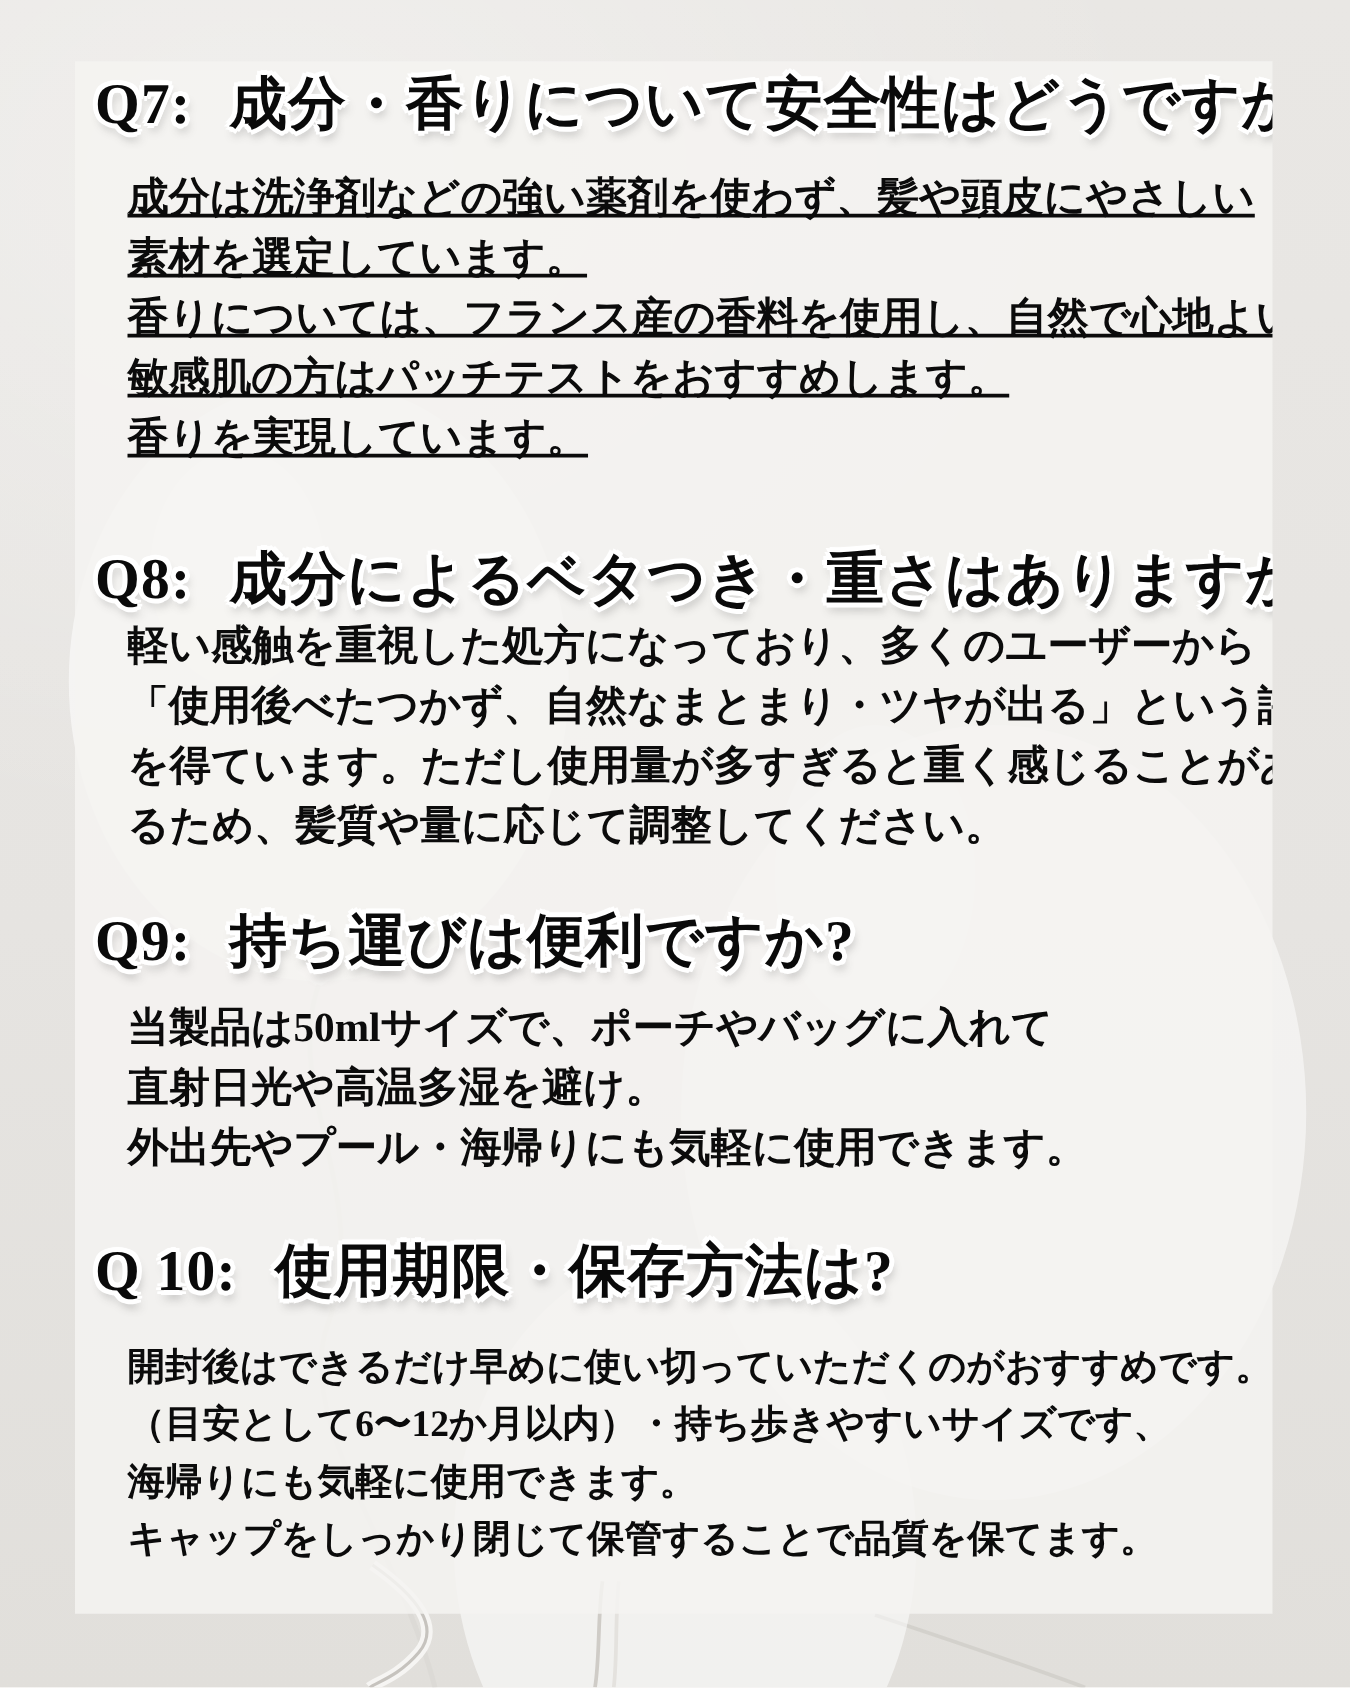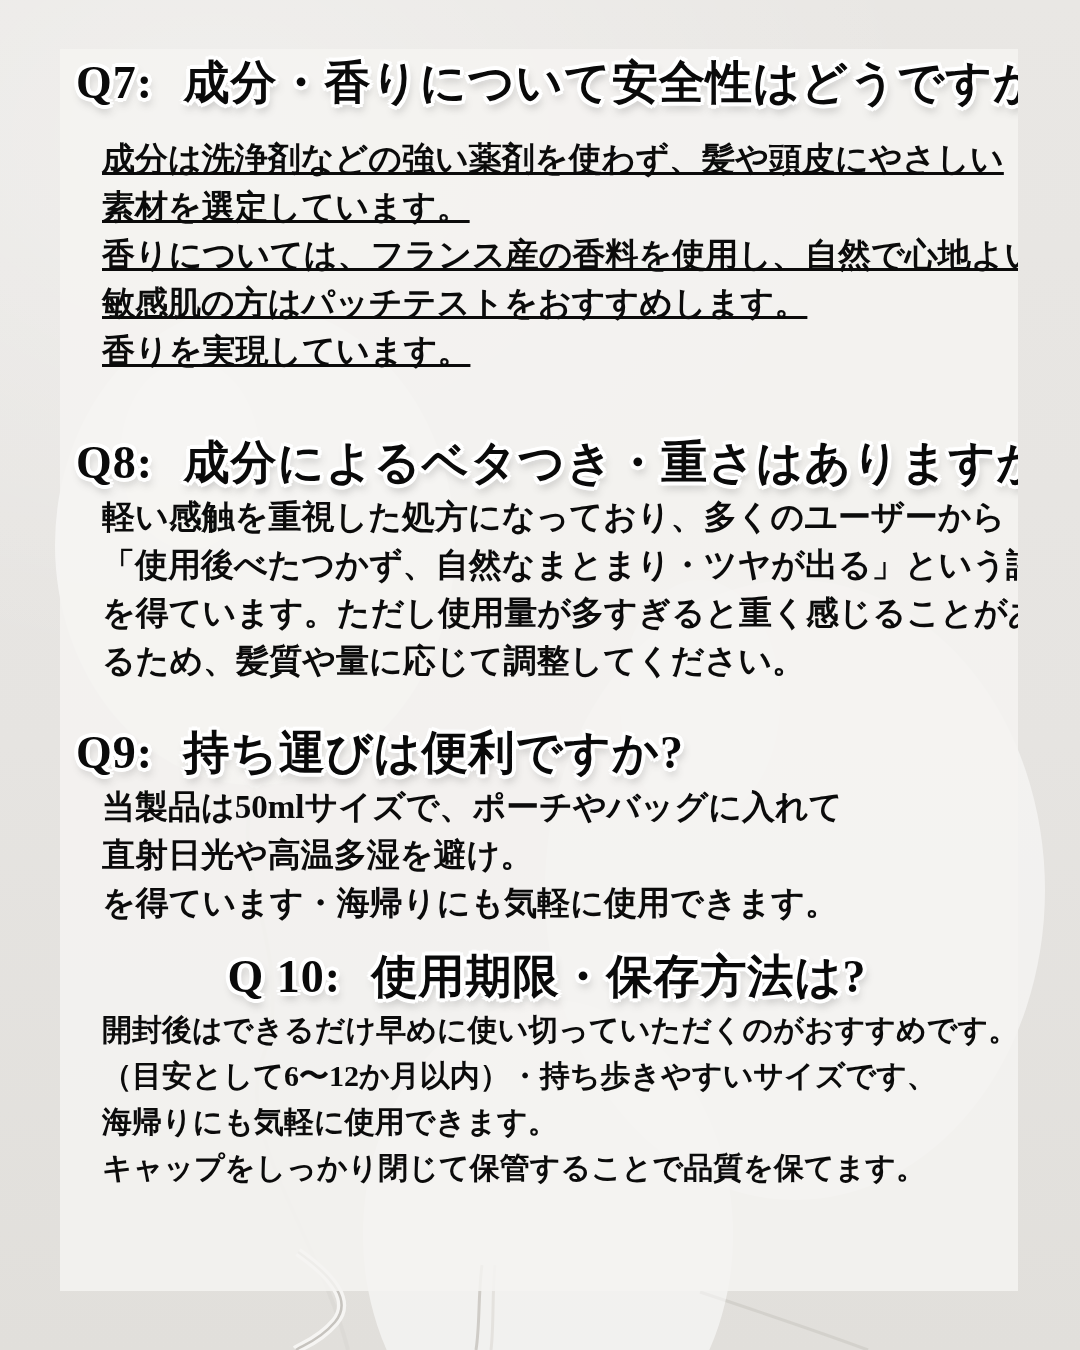--- a/index.html
+++ b/index.html
@@ -63,23 +63,23 @@
     white-space: nowrap;
   }
   .answer--small {
     font-size: 30px;
     line-height: 46px;
   }
   .mt-p1 { margin-top: 22px; text-decoration: underline; }
   .mt-h2 { margin-top: 58px; }
   .mt-p2 { }
   .mt-h3 { margin-top: 38px; }
-  .mt-p3 { }
-  .mt-h4 { margin-top: 20px; text-align: center; }
-  .mt-p4 { margin-top: 0; }
+  .mt-p3 { margin-top: 16px; }
+  .mt-h4 { margin-top: 44px; }
+  .mt-p4 { margin-top: 24px; }
   .mt-h1 { margin-top: 4px; }
 </style>
 </head>
 <body>
 
 <div class="stage">
 
   <svg class="balloons" viewBox="0 0 1080 1350" xmlns="http://www.w3.org/2000/svg" aria-hidden="true">
 
     <g>
@@ -137,21 +137,21 @@
     </div>
 
     <div>
       <div class="q-heading mt-h3">
         <span class="q-label">Q9:</span>
         <span class="q-text">持ち運びは便利ですか?</span>
       </div>
       <div class="answer mt-p3">
         <div>当製品は50mlサイズで、ポーチやバッグに入れて</div>
         <div>直射日光や高温多湿を避け。</div>
-        <div>を得ています・海帰りにも気軽に使用できます。</div>
+        <div>外出先やプール・海帰りにも気軽に使用できます。</div>
       </div>
     </div>
 
     <div>
       <div class="q-heading mt-h4">
         <span class="q-label">Q 10:</span>
         <span class="q-text">使用期限・保存方法は?</span>
       </div>
       <div class="answer answer--small mt-p4">
         <div>開封後はできるだけ早めに使い切っていただくのがおすすめです。</div>

